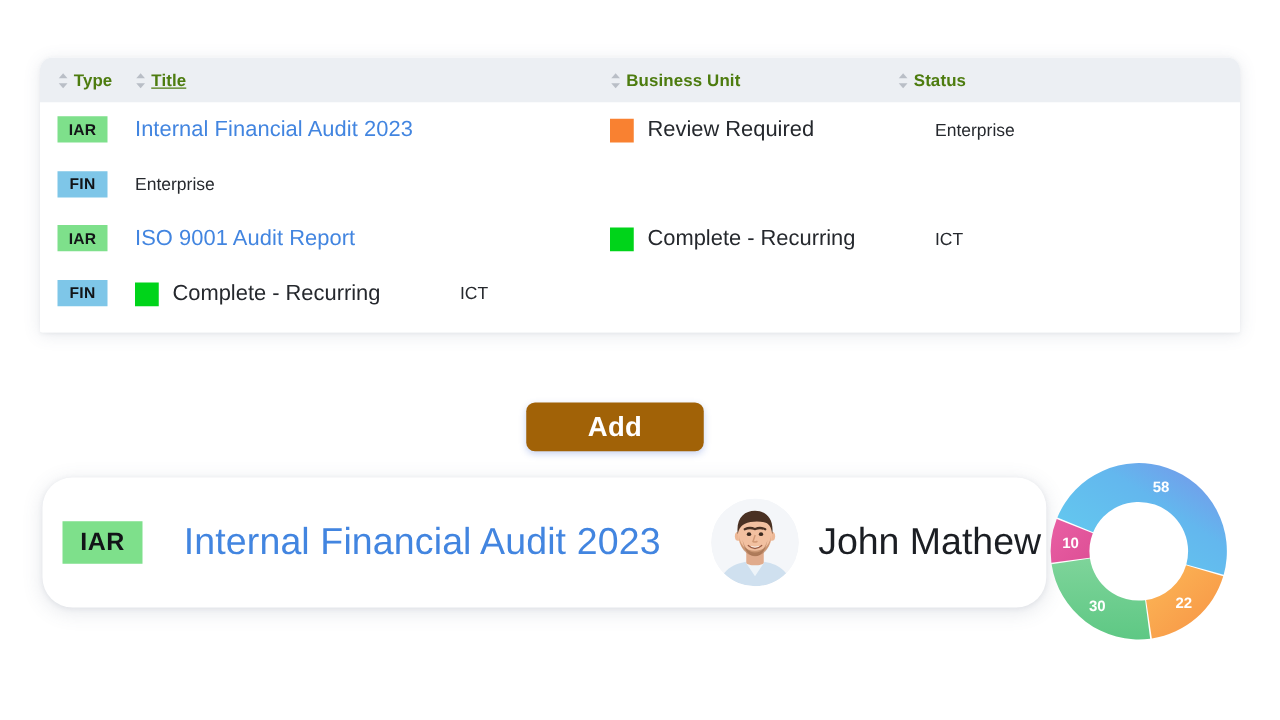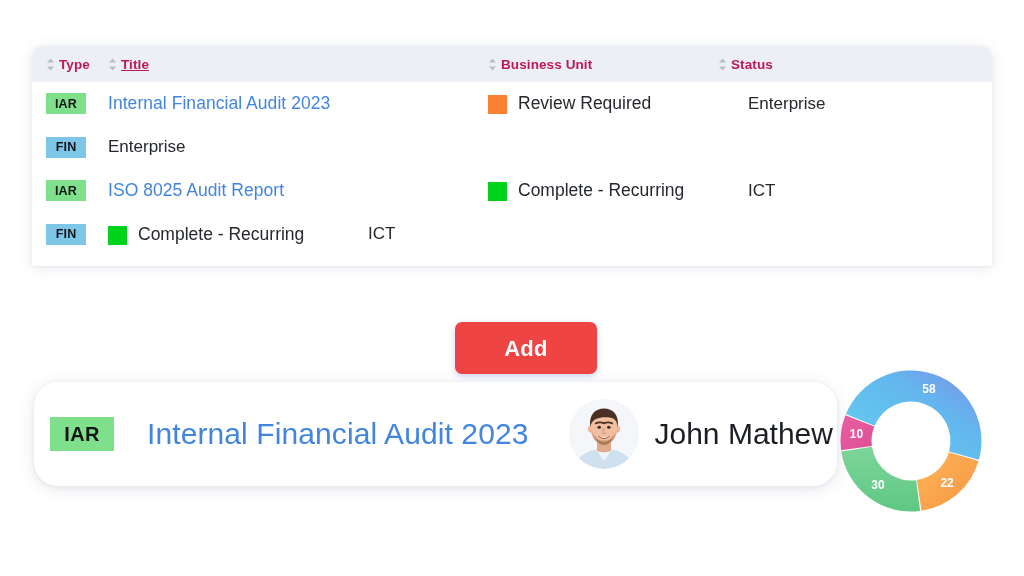--- a/index.html
+++ b/index.html
@@ -32,21 +32,21 @@
     align-items: center;
     height: 36px;
     background: #eceff3;
     padding: 0 0 0 14px;
   }
   .th {
     display: flex;
     align-items: center;
     font-size: 13.5px;
     font-weight: bold;
-    color: #be185d;
+    color: #4d7c0f;
     letter-spacing: 0.1px;
   }
   .sort-icon {
     display: inline-block;
     width: 9px;
     margin-right: 4px;
     flex: 0 0 auto;
   }
   .sort-icon svg { display: block; }
 
@@ -89,32 +89,32 @@
     color: #25282d;
   }
   .status-chip {
     width: 19px;
     height: 19px;
     margin-right: 11px;
     flex: 0 0 auto;
     display: inline-block;
   }
   .cell-bu {
-    font-size: 17px;
+    font-size: 14px;
     color: #25282d;
   }
 
   
   .add-btn {
     position: absolute;
-    left: 455px;
+    left: 421px;
     top: 322px;
     width: 142px;
-    height: 52px;
-    background: #ef4444;
+    height: 39px;
+    background: #a16207;
     color: #ffffff;
     border: none;
     border-radius: 7px;
     font-family: "Liberation Sans", sans-serif;
     font-size: 22px;
     font-weight: bold;
     letter-spacing: 0.3px;
     cursor: pointer;
     box-shadow: 0 2px 6px rgba(56,97,206,0.28);
     padding: 0;
@@ -254,21 +254,21 @@
       <div class="col-type">
         <span class="badge badge-FIN" style="background: rgb(126, 198, 232);">FIN</span>
       </div>
       <div class="col-bu cell-bu">Enterprise</div>
     </div>
 
     <div class="tr">
       <div class="col-type">
         <span class="badge badge-IAR" style="background: rgb(126, 224, 139);">IAR</span>
       </div>
-      <div class="col-title cell-title">ISO 8025 Audit Report</div>
+      <div class="col-title cell-title">ISO 9001 Audit Report</div>
       <div class="col-status cell-status">
         <span class="status-chip" style="background: rgb(0, 212, 26);"></span>
         <span>Complete - Recurring</span>
       </div>
       <div class="col-bu cell-bu">ICT</div>
     </div>
 
     <div class="tr">
       <div class="col-type">
         <span class="badge badge-FIN" style="background: rgb(126, 198, 232);">FIN</span>

